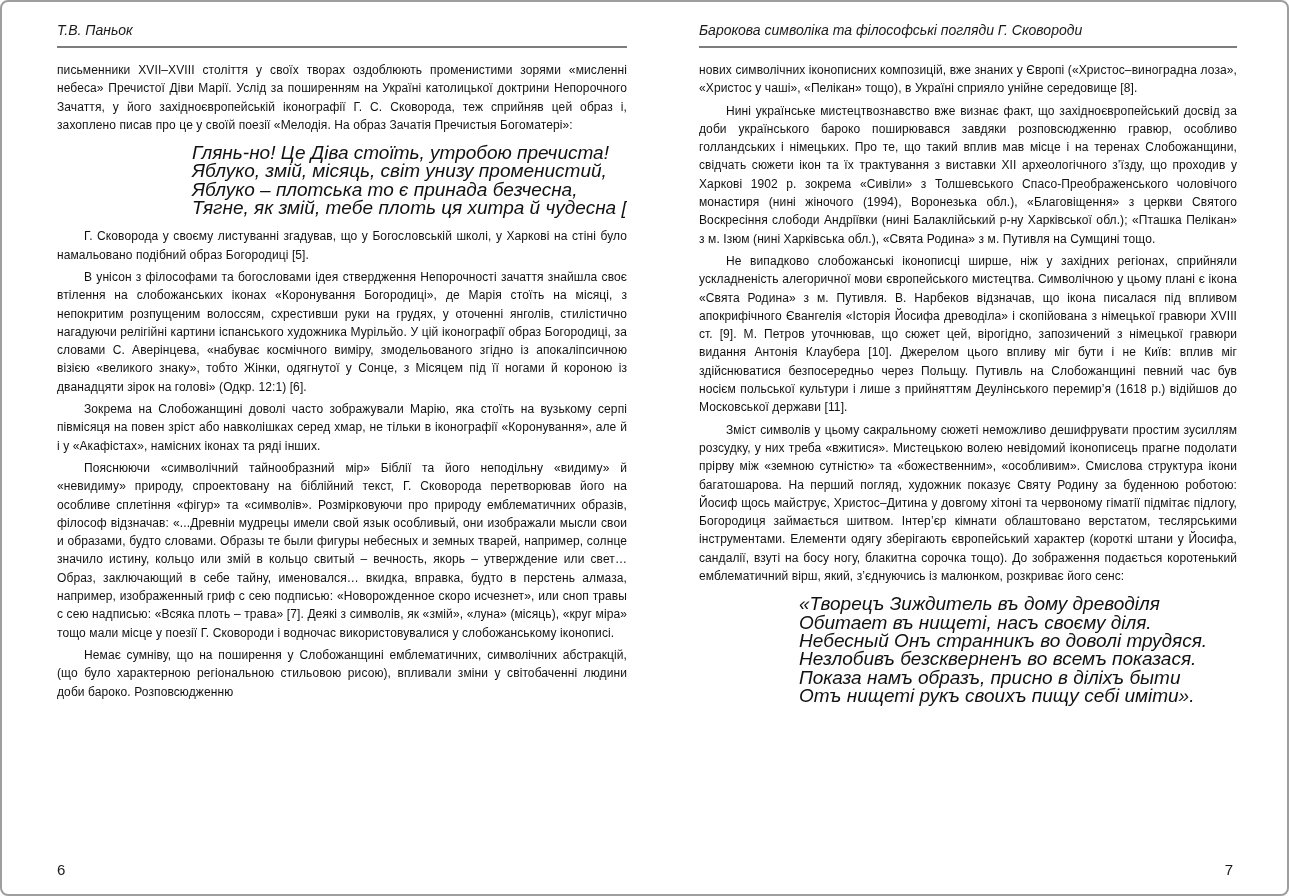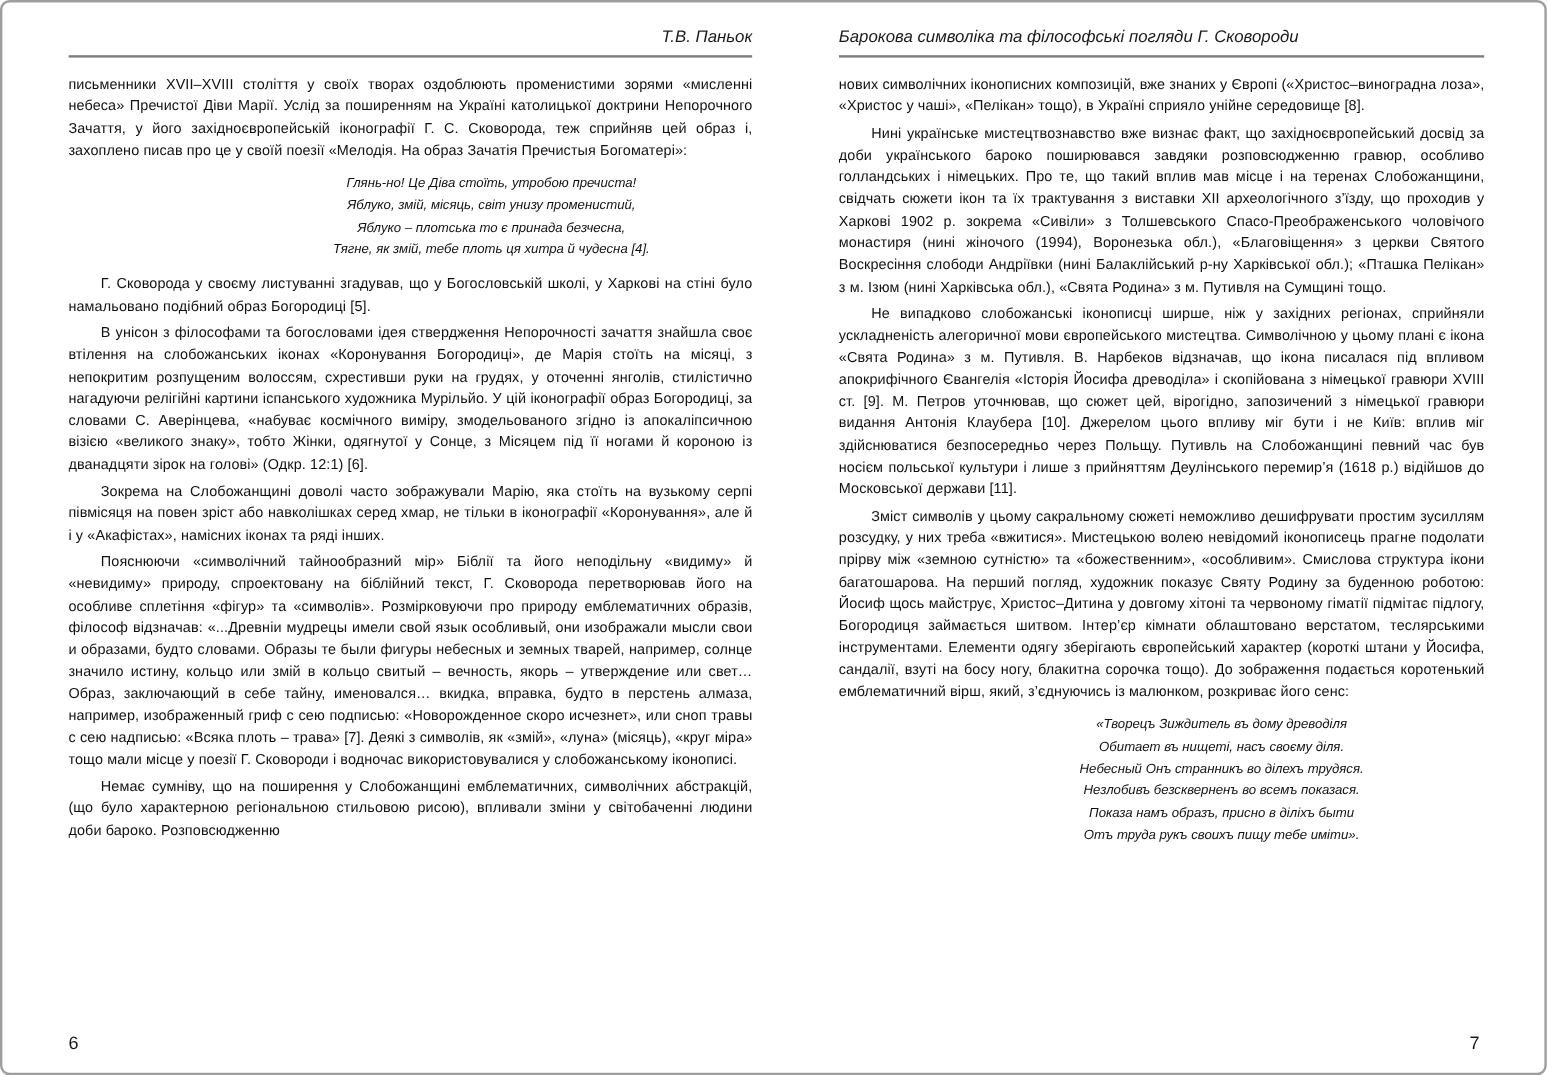--- a/index.html
+++ b/index.html
@@ -25,45 +25,43 @@
   }
   .page-column.left  { left: 55px;  width: 570px; height: 830px; }
   .page-column.right { left: 697px; width: 538px; height: 830px; }
 
   .running-header {
     font-style: italic;
     font-size: 14px;
     color: #1a1a1a;
     padding-bottom: 8px;
     white-space: nowrap;
-    text-align: right;
   }
   .running-header.align-right { text-align: left; }
   .header-rule {
     border: 0;
     border-top: 2px solid #7d7d7d;
     margin-bottom: 13px;
   }
 
   .body-text p {
     font-size: 12px;
     line-height: 18.3px;
     text-align: justify;
     text-indent: 27px;
     margin-bottom: 4px;
     letter-spacing: 0.1px;
   }
   .body-text p.no-indent { text-indent: 0; }
 
   .poem {
     font-style: italic;
-    font-size: 11px;
+    font-size: 19px;
     line-height: 18.3px;
     margin: 10px 0 10px 135px;
-    text-align: center;
   }
   .poem.right-poem { margin-left: 100px; }
   .poem .poem-line { white-space: nowrap; }
 
   .page-number {
     position: absolute;
     bottom: 16px;
     font-size: 15px;
     color: #1a1a1a;
   }
@@ -103,24 +101,24 @@
 
     <div class="body-text">
       <p class="no-indent">нових символічних іконописних композицій, вже знаних у Європі («Христос–виноградна лоза», «Христос у чаші», «Пелікан» тощо), в Україні сприяло унійне середовище [8].</p>
       <p>Нині українське мистецтвознавство вже визнає факт, що західноєвропейський досвід за доби українського бароко поширювався завдяки розповсюдженню гравюр, особливо голландських і німецьких. Про те, що такий вплив мав місце і на теренах Слобожанщини, свідчать сюжети ікон та їх трактування з виставки XII археологічного з’їзду, що проходив у Харкові 1902 р. зокрема «Сивіли» з Толшевського Спасо-Преображенського чоловічого монастиря (нині жіночого (1994), Воронезька обл.), «Благовіщення» з церкви Святого Воскресіння слободи Андріївки (нині Балаклійський р-ну Харківської обл.); «Пташка Пелікан» з м. Ізюм (нині Харківська обл.), «Свята Родина» з м. Путивля на Сумщині тощо.</p>
       <p>Не випадково слобожанські іконописці ширше, ніж у західних регіонах, сприйняли ускладненість алегоричної мови європейського мистецтва. Символічною у цьому плані є ікона «Свята Родина» з м. Путивля. В. Нарбеков відзначав, що ікона писалася під впливом апокрифічного Євангелія «Історія Йосифа древоділа» і скопійована з німецької гравюри XVIII ст. [9]. М. Петров уточнював, що сюжет цей, вірогідно, запозичений з німецької гравюри видання Антонія Клаубера [10]. Джерелом цього впливу міг бути і не Київ: вплив міг здійснюватися безпосередньо через Польщу. Путивль на Слобожанщині певний час був носієм польської культури і лише з прийняттям Деулінського перемир’я (1618 р.) відійшов до Московської держави [11].</p>
       <p>Зміст символів у цьому сакральному сюжеті неможливо дешифрувати простим зусиллям розсудку, у них треба «вжитися». Мистецькою волею невідомий іконописець прагне подолати прірву між «земною сутністю» та «божественним», «особливим». Смислова структура ікони багатошарова. На перший погляд, художник показує Святу Родину за буденною роботою: Йосиф щось майструє, Христос–Дитина у довгому хітоні та червоному гіматії підмітає підлогу, Богородиця займається шитвом. Інтер’єр кімнати облаштовано верстатом, теслярськими інструментами. Елементи одягу зберігають європейський характер (короткі штани у Йосифа, сандалії, взуті на босу ногу, блакитна сорочка тощо). До зображення подається коротенький емблематичний вірш, який, з’єднуючись із малюнком, розкриває його сенс:</p>
 
       <div class="poem right-poem">
         <div class="poem-line">«Творецъ Зиждитель въ дому древоділя</div>
         <div class="poem-line">Обитает въ нищеті, насъ своєму діля.</div>
-        <div class="poem-line">Небесный Онъ странникъ во ділехъ трудяся.</div>
+        <div class="poem-line">Небесный Онъ странникъ во доволі трудяся.</div>
         <div class="poem-line">Незлобивъ безскверненъ во всемъ показася.</div>
         <div class="poem-line">Показа намъ образъ, присно в діліхъ быти</div>
-        <div class="poem-line">Отъ труда рукъ своихъ пищу тебе иміти».</div>
+        <div class="poem-line">Отъ нищеті рукъ своихъ пищу себі иміти».</div>
       </div>
     </div>
   </section>
 
   <div class="page-number pn-left">6</div>
   <div class="page-number pn-right">7</div>
 
 </div>
 
 </body></html>

